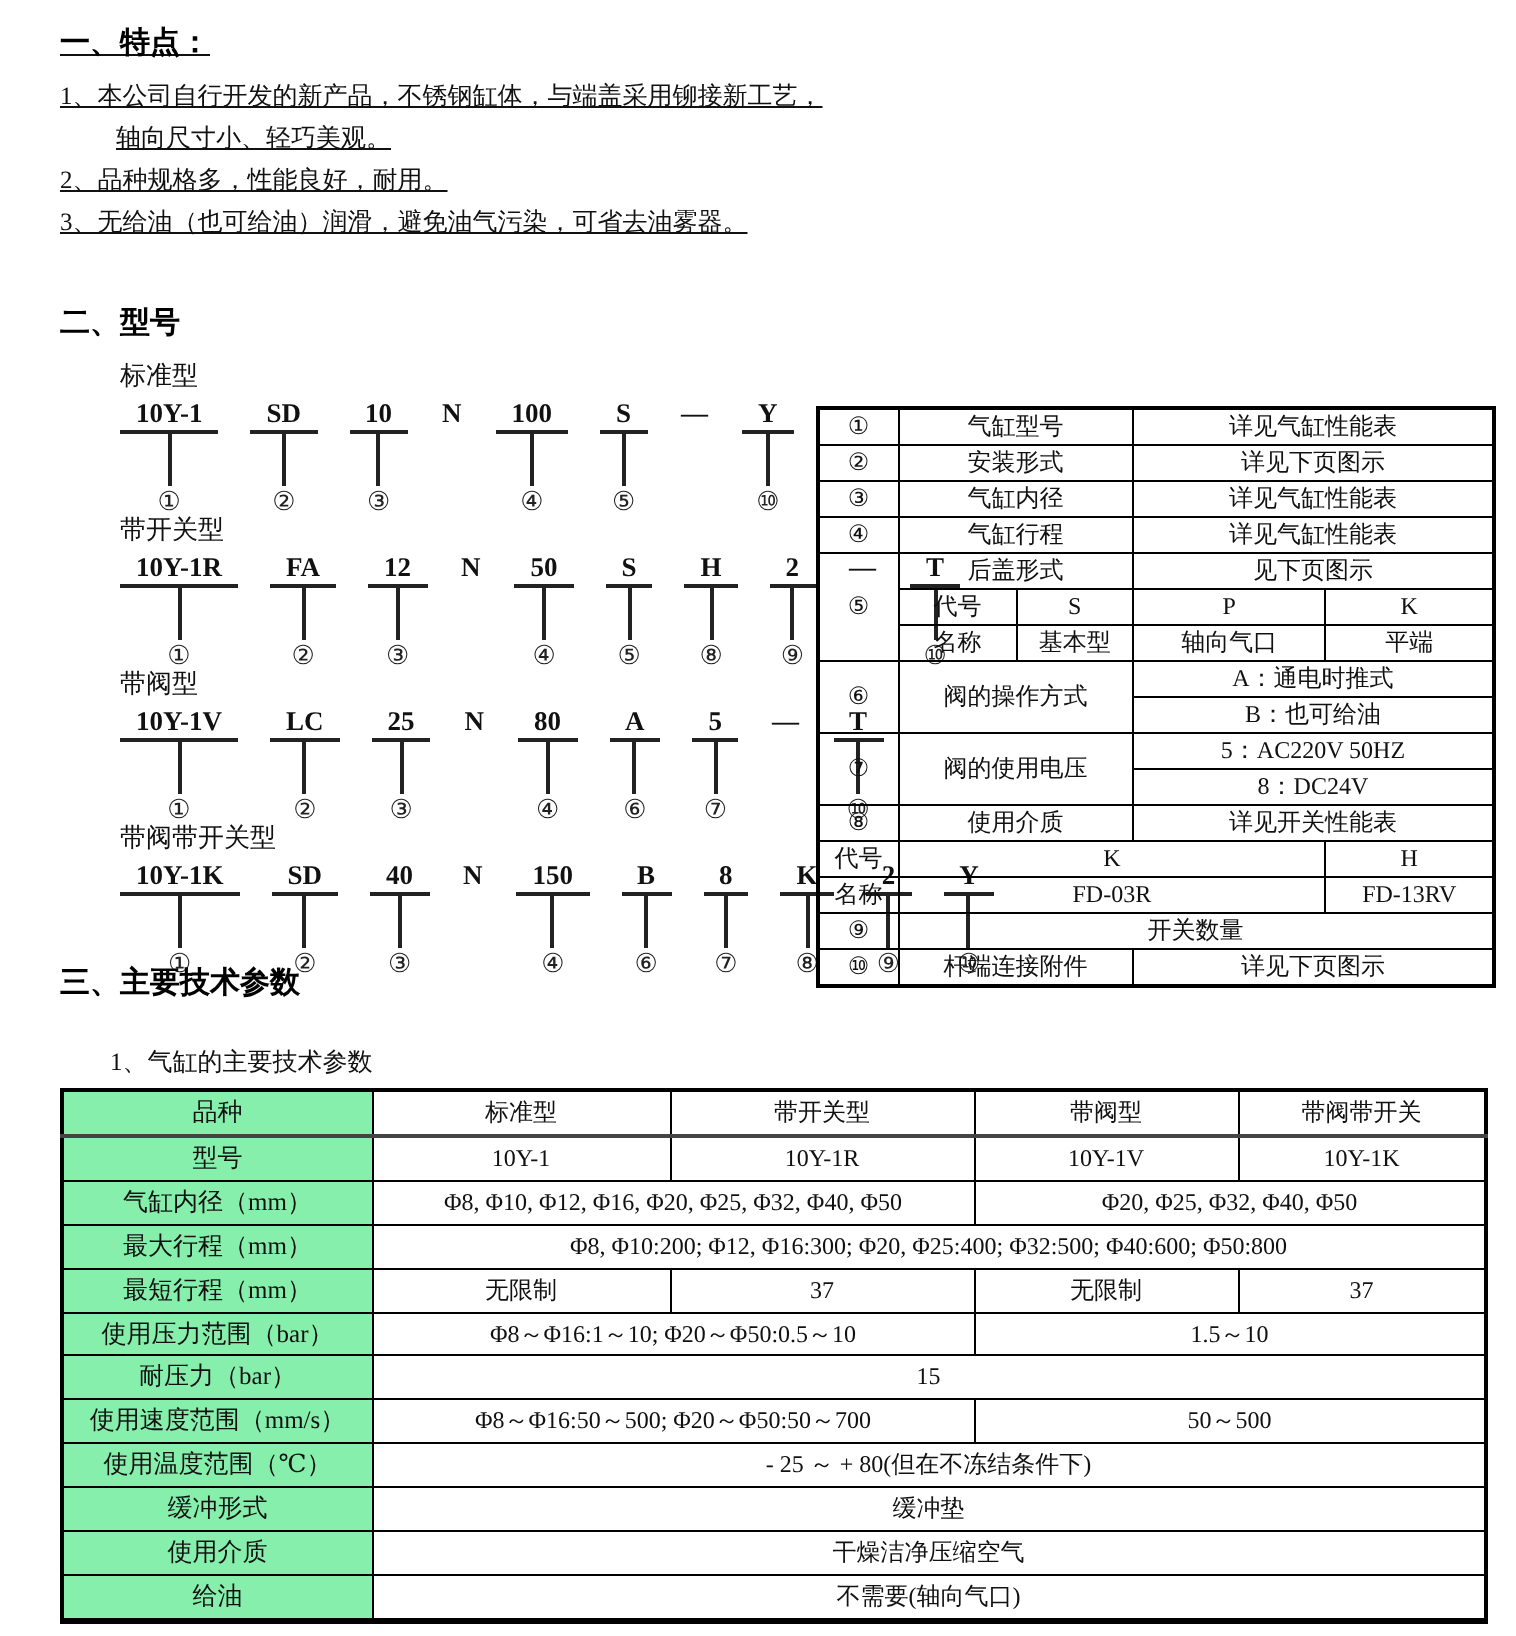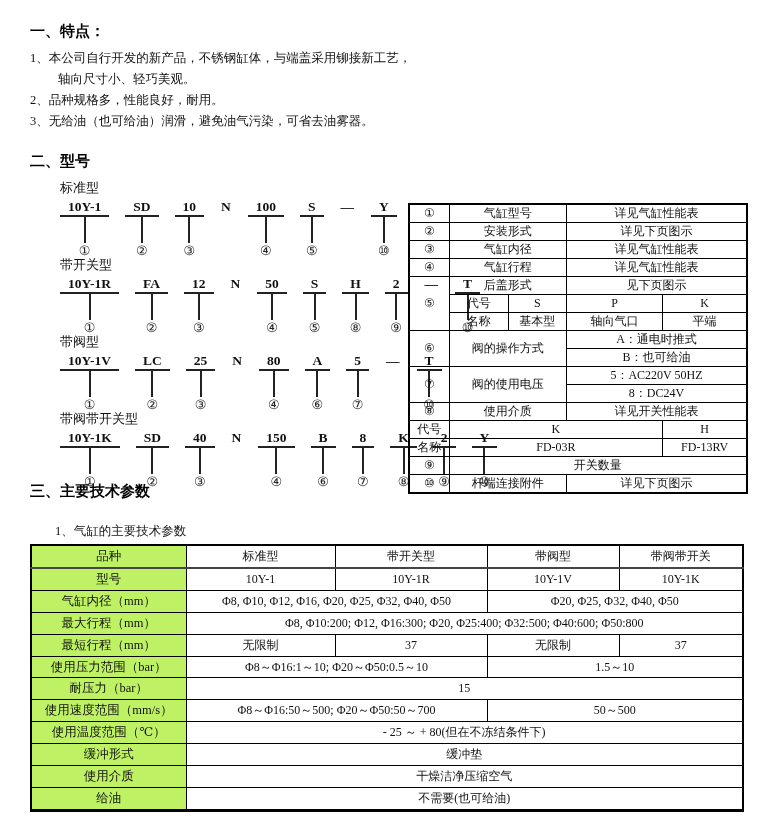--- a/index.html
+++ b/index.html
@@ -1,21 +1,21 @@
 <!DOCTYPE html>
 <html><head>
 <meta charset="utf-8">
 <style>
   html,body{margin:0;padding:0;background:#fff;}
   .page{position:relative;width:758px;height:818px;background:#fff;overflow:hidden;
         font-family:"Liberation Serif","DejaVu Serif",serif;color:#111;}
   .sec-heading{font-family:"Liberation Sans","DejaVu Sans",sans-serif;font-weight:bold;
                font-size:15px;color:#000;}
   
-  #features{position:absolute;left:30px;top:22px;width:640px;}
+  #features{position:absolute;left:30px;top:12px;width:640px;text-decoration:underline;}
   .f-line{font-size:12.5px;line-height:21px;}
   .indent1{}
   .indent2{margin-left:28px;}
   #features .sec-heading{margin-bottom:7px;}
   
   #s2-heading{position:absolute;left:30px;top:152px;}
   #diagrams{position:absolute;left:58px;top:180px;width:350px;}
   .diagram{height:77px;}
   .diagram-title{font-size:13px;line-height:16px;margin:0 0 3px 2px;}
   .diagram-row{display:flex;align-items:flex-start;}
@@ -32,21 +32,21 @@
   table.code{border-collapse:collapse;table-layout:fixed;width:340px;height:287px;
              font-size:12px;text-align:center;border:2px solid #000;}
   table.code td{border:1px solid #000;padding:0 2px;white-space:nowrap;overflow:hidden;}
   
   #s3-heading{position:absolute;left:30px;top:482px;}
   #s3-sub{position:absolute;left:55px;top:523px;font-size:12.5px;}
   #params-table-wrap{position:absolute;left:30px;top:544px;}
   table.params{border-collapse:collapse;table-layout:fixed;width:712px;height:268px;
                font-size:12px;text-align:center;border:2px solid #000;border-bottom:3px solid #000;}
   table.params td{border:1px solid #000;padding:0 3px;white-space:nowrap;overflow:hidden;}
-  table.params td.lbl{background:#bef264;font-size:12.5px;}
+  table.params td.lbl{background:#86efac;font-size:12.5px;}
   table.params tr.hdr td{border-bottom:2px solid #444;}
 </style>
 </head>
 <body>
 
 <div class="page">
 
   <div id="features">
     <div class="sec-heading">一、特点：</div>
     <div class="f-line indent1">1、本公司自行开发的新产品，不锈钢缸体，与端盖采用铆接新工艺，</div>
@@ -420,19 +420,19 @@
       <tr>
         <td class="lbl">缓冲形式</td>
         <td colspan="4">缓冲垫</td>
       </tr>
       <tr>
         <td class="lbl">使用介质</td>
         <td colspan="4">干燥洁净压缩空气</td>
       </tr>
       <tr>
         <td class="lbl">给油</td>
-        <td colspan="4">不需要(也可给油)</td>
+        <td colspan="4">不需要(轴向气口)</td>
       </tr>
     </tbody>
       </table>
   </div>
 
 </div>
 
 </body></html>

